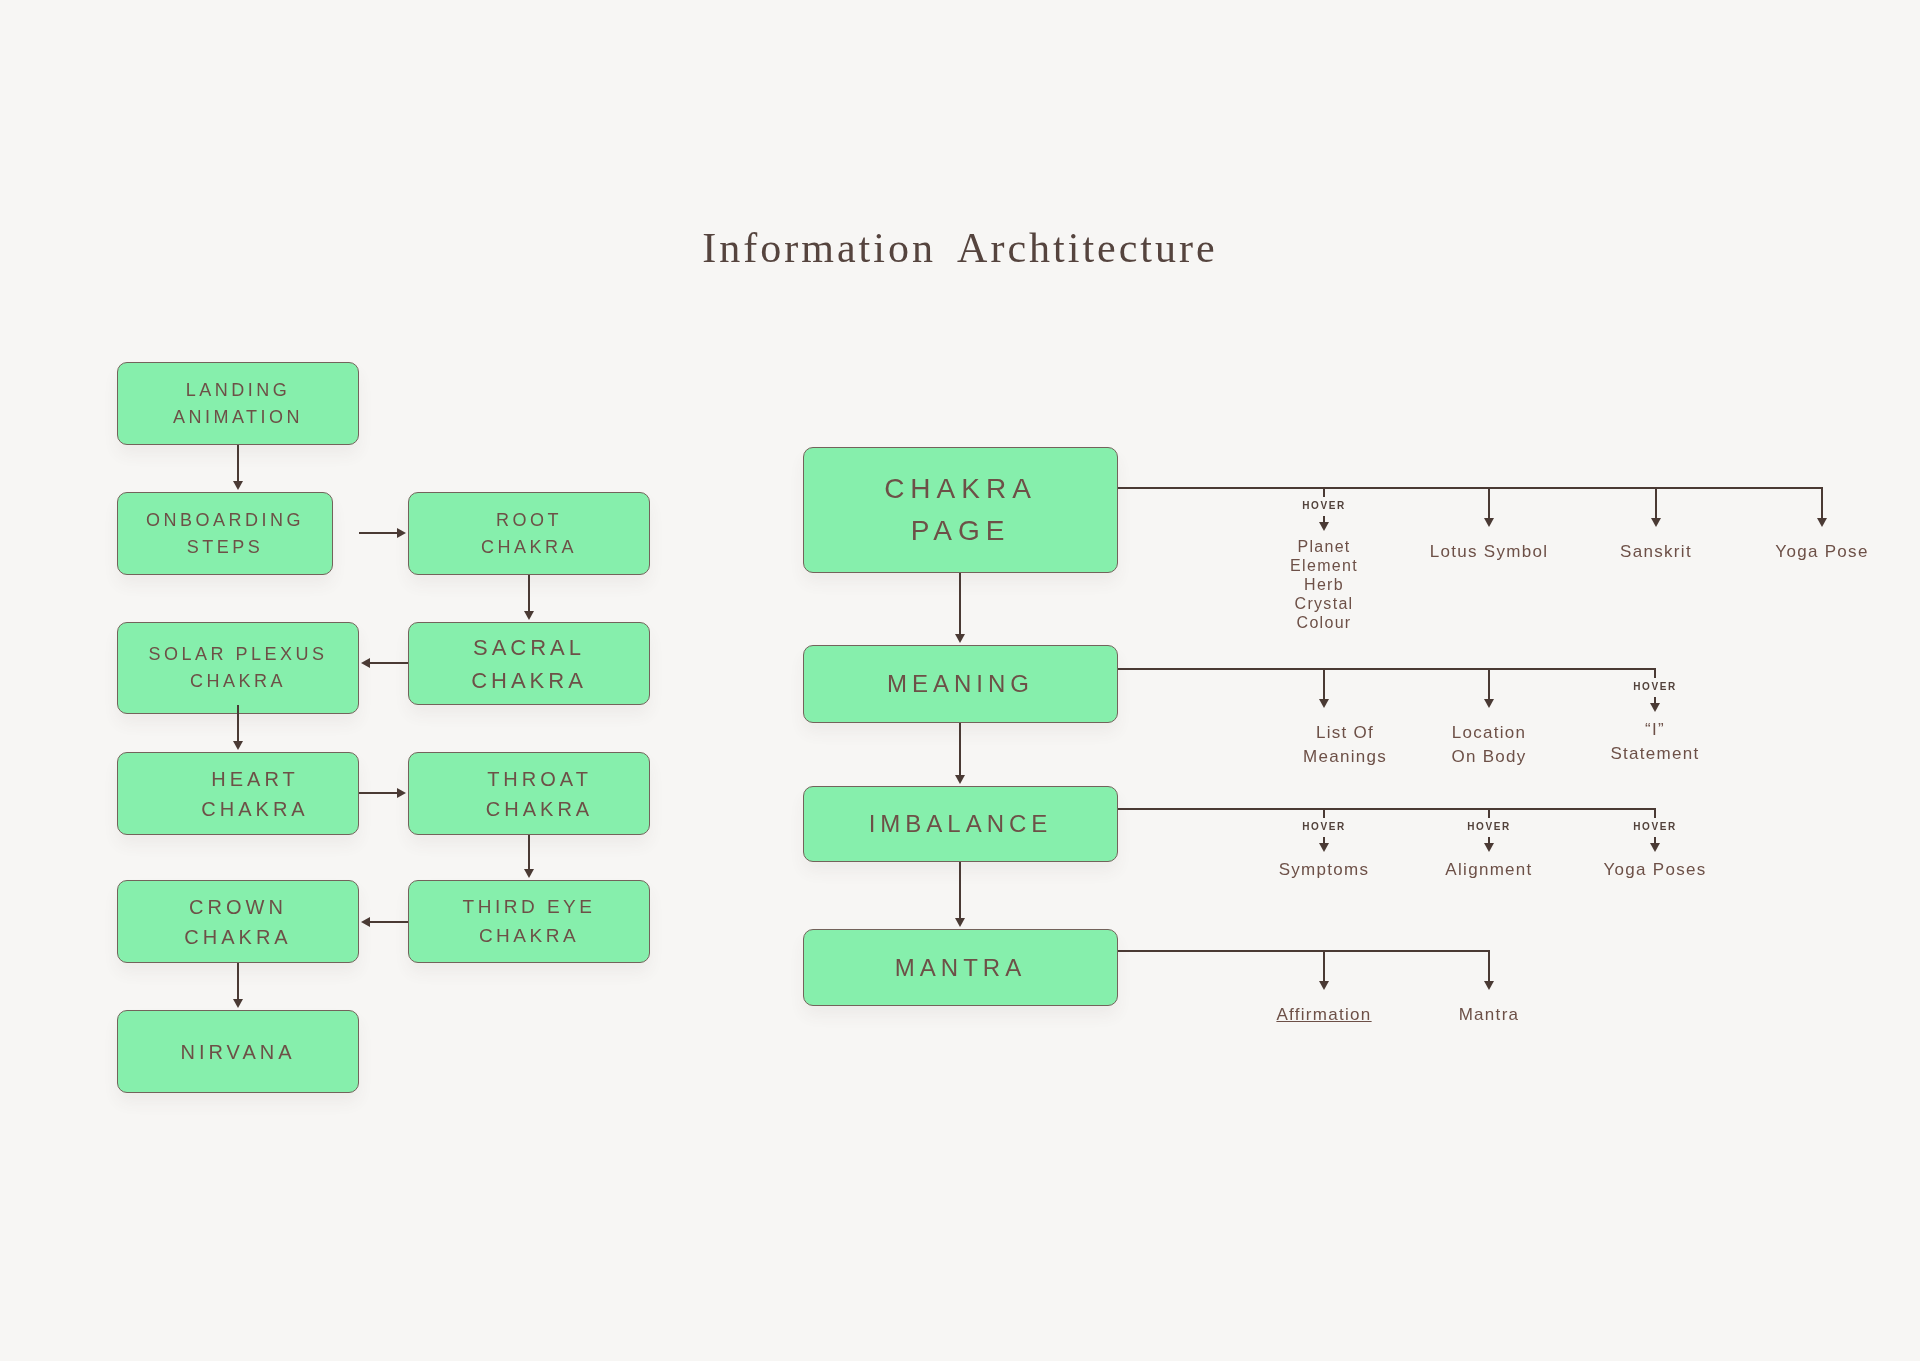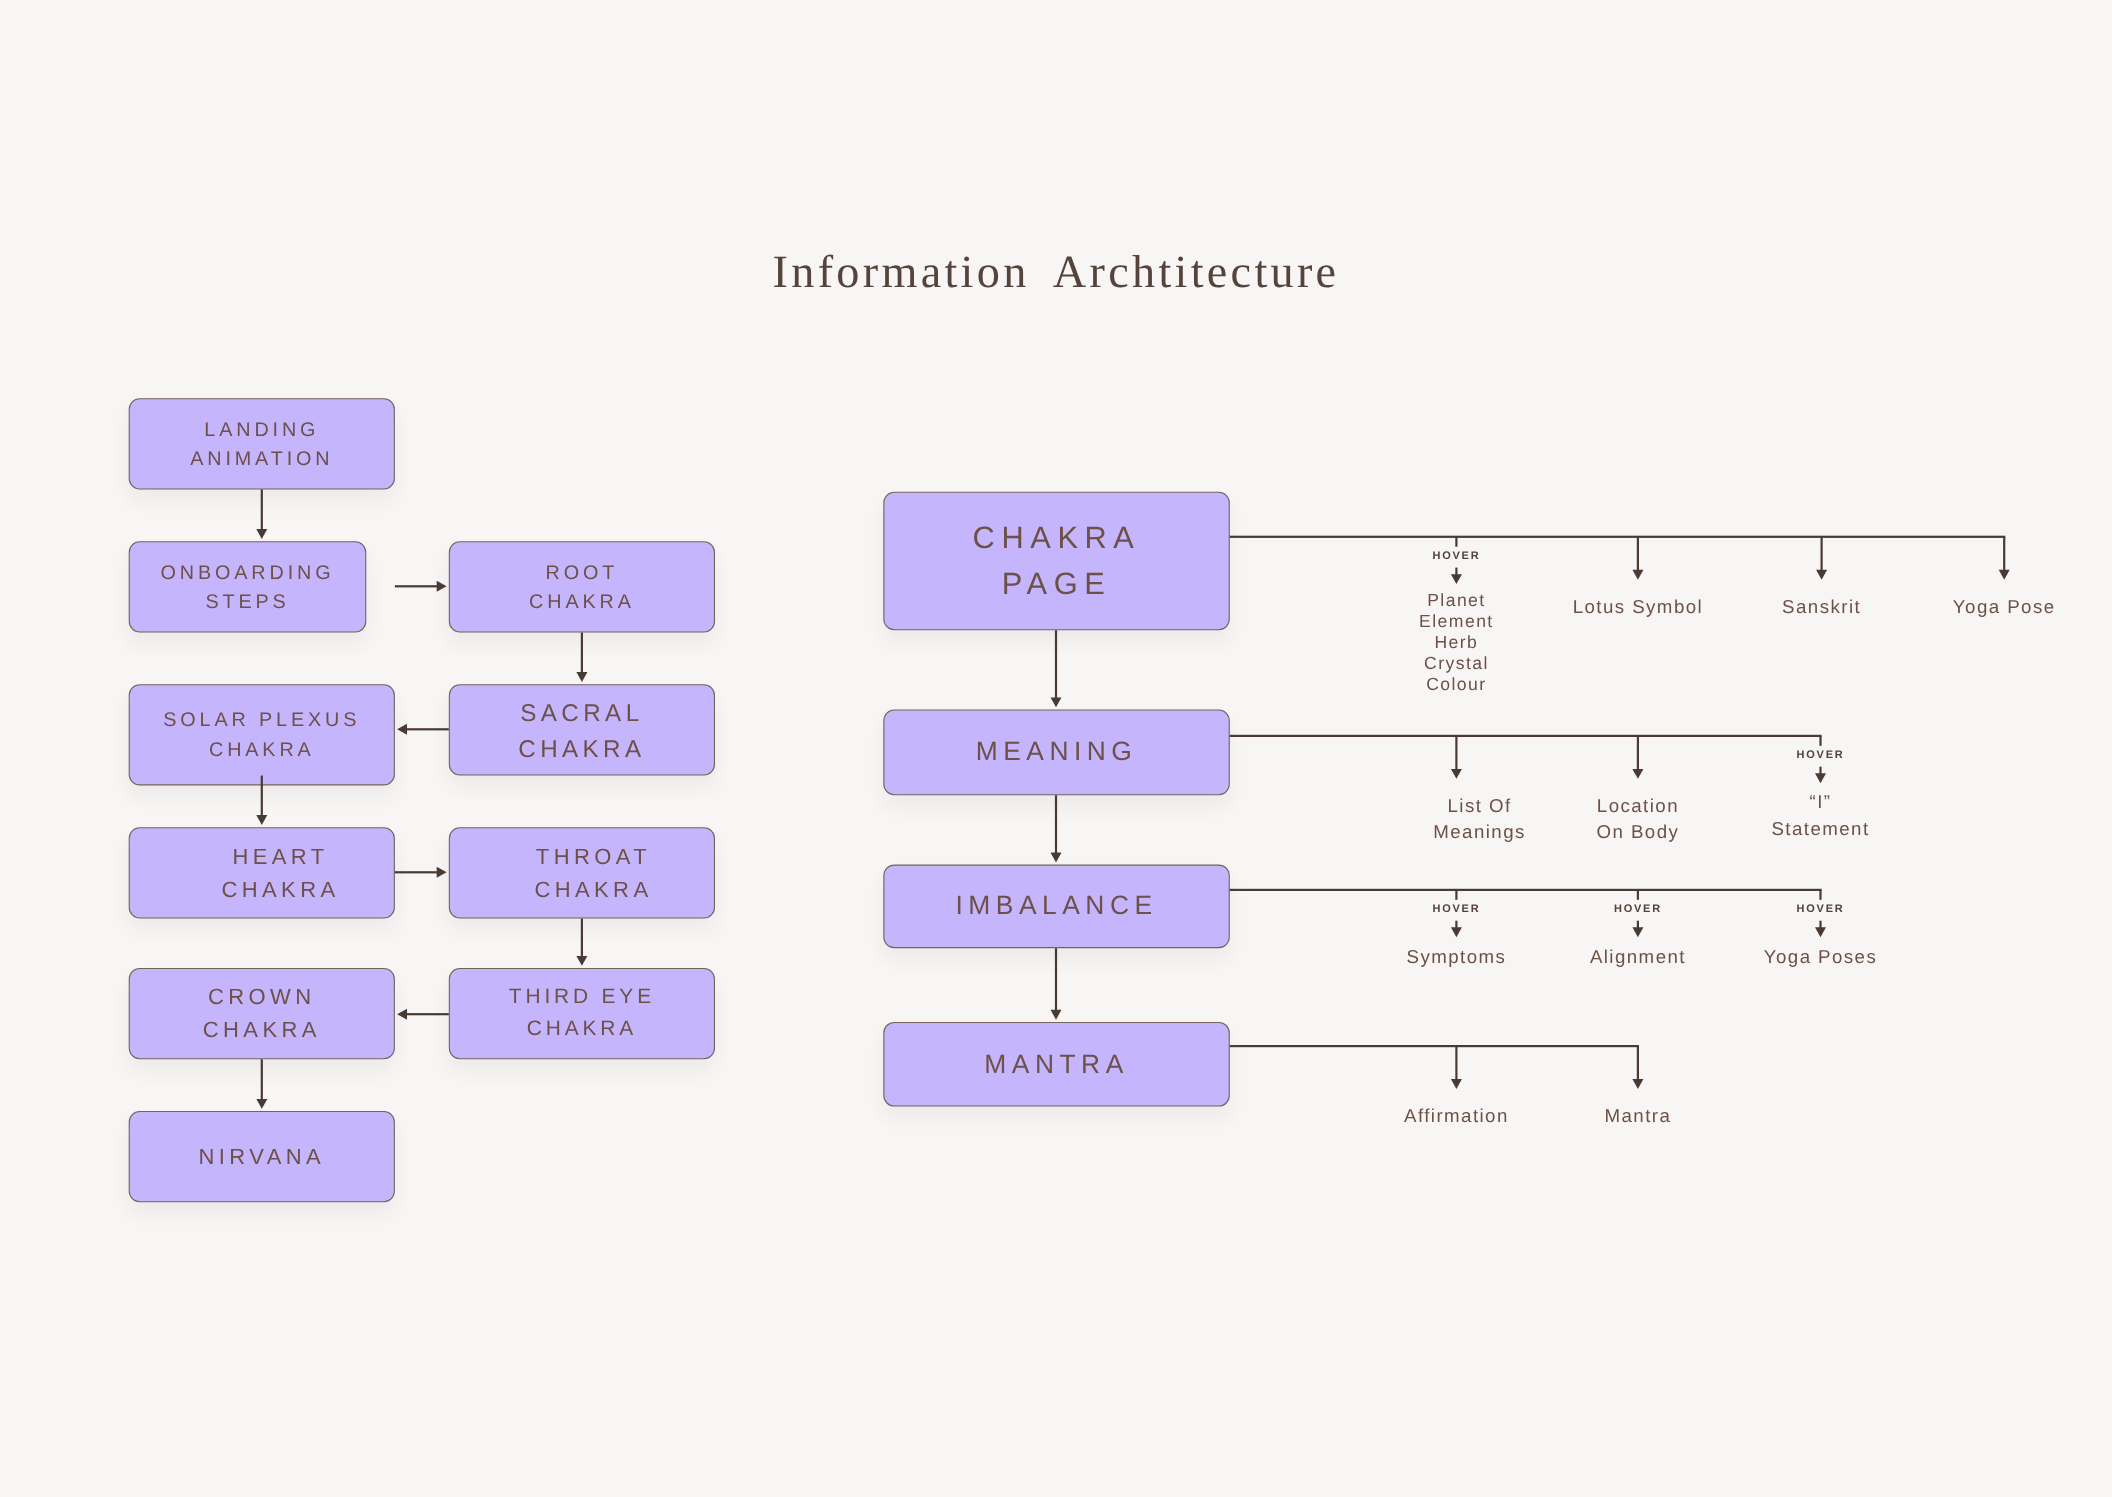--- a/index.html
+++ b/index.html
@@ -13,21 +13,21 @@
   .title{
     position:absolute;top:224px;left:0;width:1920px;
     text-align:center;
     font-family:"Liberation Serif", serif;
     font-size:42px;font-weight:500;
     letter-spacing:3px;word-spacing:10px;
     color:#55443e;
   }
   .node{
     position:absolute;
-    background:#c4b5fd;
+    background:#86efac;
     border:1.5px solid #73635b;
     border-radius:10px;
     box-shadow:0 10px 16px rgba(90,70,60,0.06);
     display:flex;align-items:center;justify-content:center;
     text-align:center;
     color:#6d5047;
     white-space:pre-line;
     line-height:1.5;
     box-sizing:border-box;
   }
@@ -147,17 +147,17 @@
     <div class="ah ah-down" style="left: 1484px; top: 843px;"></div>
     <div class="drop-label" style="left: 1489px; top: 858px;">Alignment</div>
     <div class="ln" style="left: 1654px; top: 809px; width: 2px; height: 9px;"></div>
     <div class="hover-tag" style="left: 1655px; top: 821px;">HOVER</div>
     <div class="ln" style="left: 1654px; top: 837px; width: 2px; height: 7px;"></div>
     <div class="ah ah-down" style="left: 1650px; top: 843px;"></div>
     <div class="drop-label" style="left: 1655px; top: 858px;">Yoga Poses</div>
     <div class="ln" style="left: 1118px; top: 950px; width: 372px; height: 2px;"></div>
     <div class="ln" style="left: 1323px; top: 951px; width: 2px; height: 31px;"></div>
     <div class="ah ah-down" style="left: 1319px; top: 981px;"></div>
-    <div class="drop-label" style="left: 1324px; top: 1003px;">Affirmation</div>
+    <div class="drop-label" style="left: 1324px; top: 1003px; text-decoration: underline;">Affirmation</div>
     <div class="ln" style="left: 1488px; top: 951px; width: 2px; height: 31px;"></div>
     <div class="ah ah-down" style="left: 1484px; top: 981px;"></div>
     <div class="drop-label" style="left: 1489px; top: 1003px;">Mantra</div>
   </div>
 
 </body></html>

